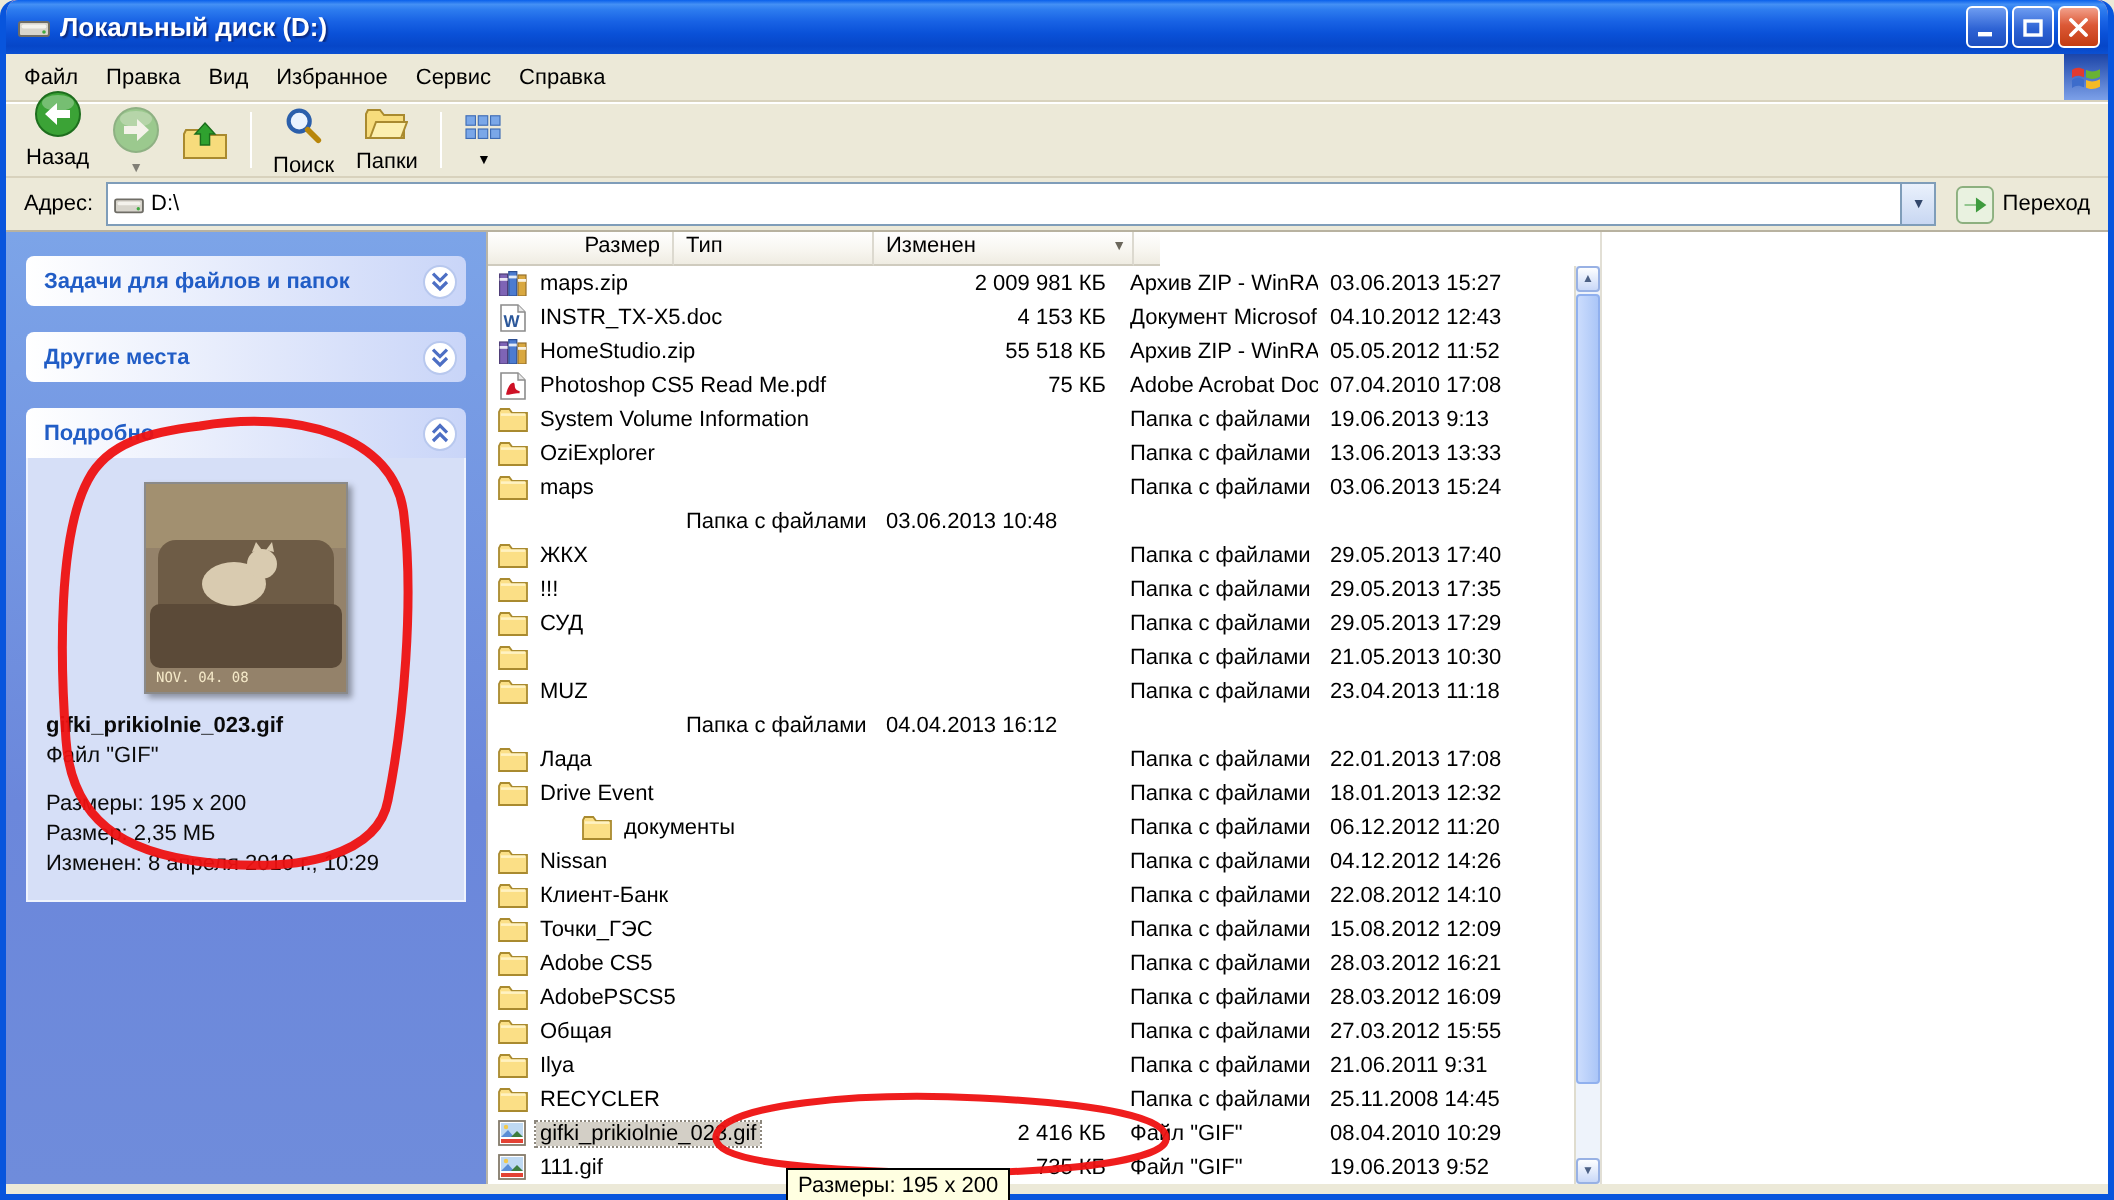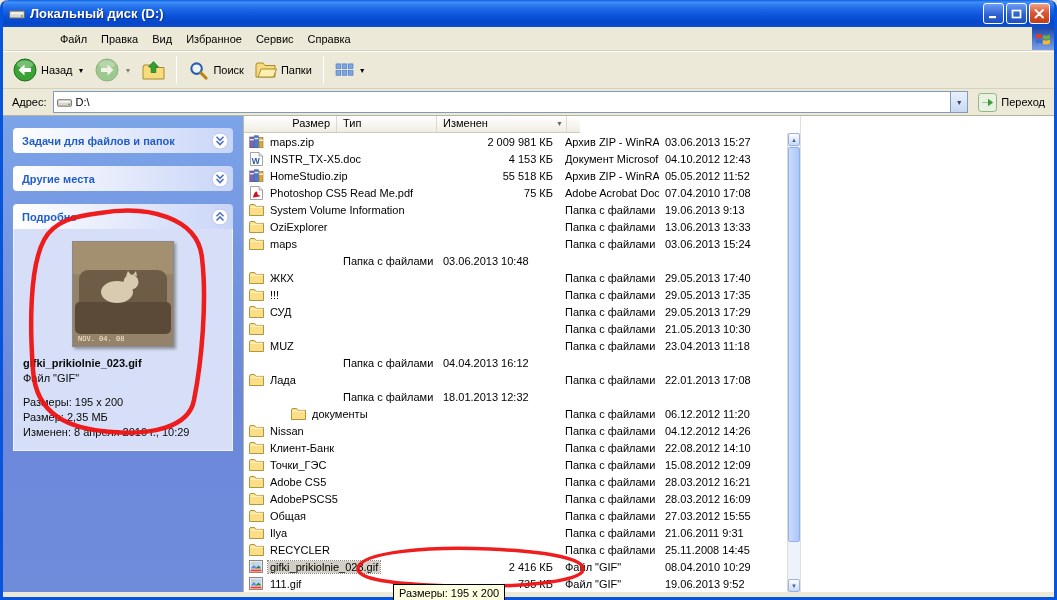--- a/index.html
+++ b/index.html
@@ -20,29 +20,29 @@
   .win-buttons { display:flex; gap:2px; }
   .wbtn { width:21px; height:21px; border-radius:3px; border:1px solid #fff;
           display:flex; align-items:center; justify-content:center; }
   .wbtn.min,.wbtn.max { background:linear-gradient(180deg,#6D9CF1,#2E63D4 55%,#1D4FC0); }
   .wbtn.close { background:linear-gradient(180deg,#F2A08B,#DC5936 45%,#C33C12); }
 
   
   .menubar { height:24px; flex:none; display:flex; align-items:stretch; background:#ECE9D8;
              border-bottom:1px solid #D8D2BD; font-size:11px; }
   .menu-item { display:flex; align-items:center; padding:0 7px; }
-  .menu-item:first-child { padding-left:9px;margin-left:48px; }
+  .menu-item:first-child { padding-left:9px; }
   .menu-spacer { flex:1; }
   .menu-logo { width:22px; display:flex; align-items:center; justify-content:center;
                background:linear-gradient(180deg,#1C45A8,#7CA0E8); }
 
   
   .toolbar { height:38px; flex:none; display:flex; align-items:center; gap:3px; padding:0 6px;
              background:#ECE9D8; border-top:1px solid #fff; border-bottom:1px solid #D8D2BD; font-size:11px; }
-  .tb-btn { display:flex; align-items:center; gap:4px; padding:3px 4px; border-radius:3px; white-space:nowrap; }
+  .tb-btn { display:flex; align-items:center; gap:4px; padding:3px 4px; border-radius:3px; white-space:nowrap;flex-direction:column; }
   .tb-sep { width:1px; height:28px; background:#C9C4B0; border-right:1px solid #fff; margin:0 4px; }
   .dd { font-size:7px; color:#000; margin-left:1px; }
   .disabled { opacity:.45; }
 
   
   .addressbar { height:27px; flex:none; display:flex; align-items:center; gap:6px; padding:0 5px 0 9px;
                 background:#ECE9D8; border-bottom:1px solid #B8B2A0; font-size:11px; }
   .combo { flex:1; height:22px; background:#fff; border:1px solid #7F9DB9;
            display:flex; align-items:center; gap:4px; padding-left:3px; }
   .combo-arrow { margin-left:auto; width:17px; height:100%; display:flex; align-items:center; justify-content:center;
@@ -512,20 +512,29 @@
                   <path d="M1.4 4.3 H13.6" stroke="#FFF2C2" stroke-width="1.3"></path>
                 </svg>
               </span>
               <span class="label">Лада</span>
             </div>
             <div class="c size"></div>
             <div class="c type">Папка с файлами</div>
             <div class="c mod">22.01.2013 17:08</div>
           </div>
           <div class="row">
+            <div class="c name">
+              <span class="icon">
+                <svg width="15" height="13" viewBox="0 0 15 13">
+                  <path d="M0.5 12.5 V3 L1.3 1.5 H5.6 L7 3.4 H14.5 V12.5 Z" fill="#FBDF86" stroke="#A98A2F" stroke-width="0.9"></path>
+                  <path d="M1.4 4.3 H13.6" stroke="#FFF2C2" stroke-width="1.3"></path>
+                </svg>
+              </span>
+              <span class="label">Drive Event</span>
+            </div>
             <div class="c size"></div>
             <div class="c type">Папка с файлами</div>
             <div class="c mod">18.01.2013 12:32</div>
           </div>
           <div class="row">
             <div class="c name indent">
               <span class="icon">
                 <svg width="15" height="13" viewBox="0 0 15 13">
                   <path d="M0.5 12.5 V3 L1.3 1.5 H5.6 L7 3.4 H14.5 V12.5 Z" fill="#FBDF86" stroke="#A98A2F" stroke-width="0.9"></path>
                   <path d="M1.4 4.3 H13.6" stroke="#FFF2C2" stroke-width="1.3"></path>

